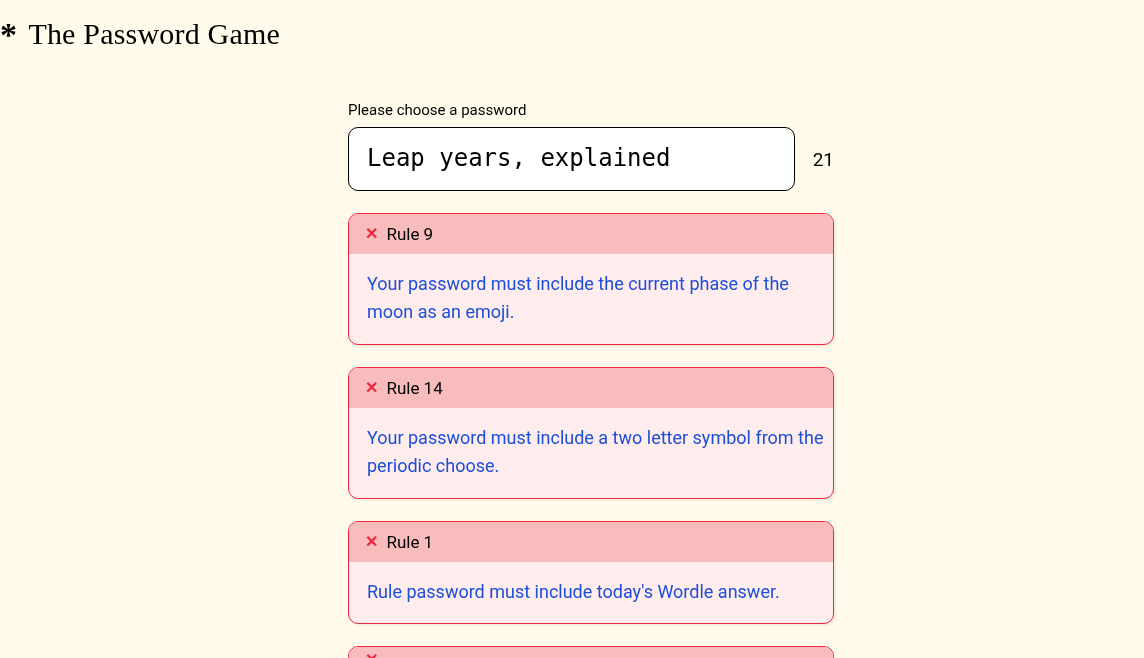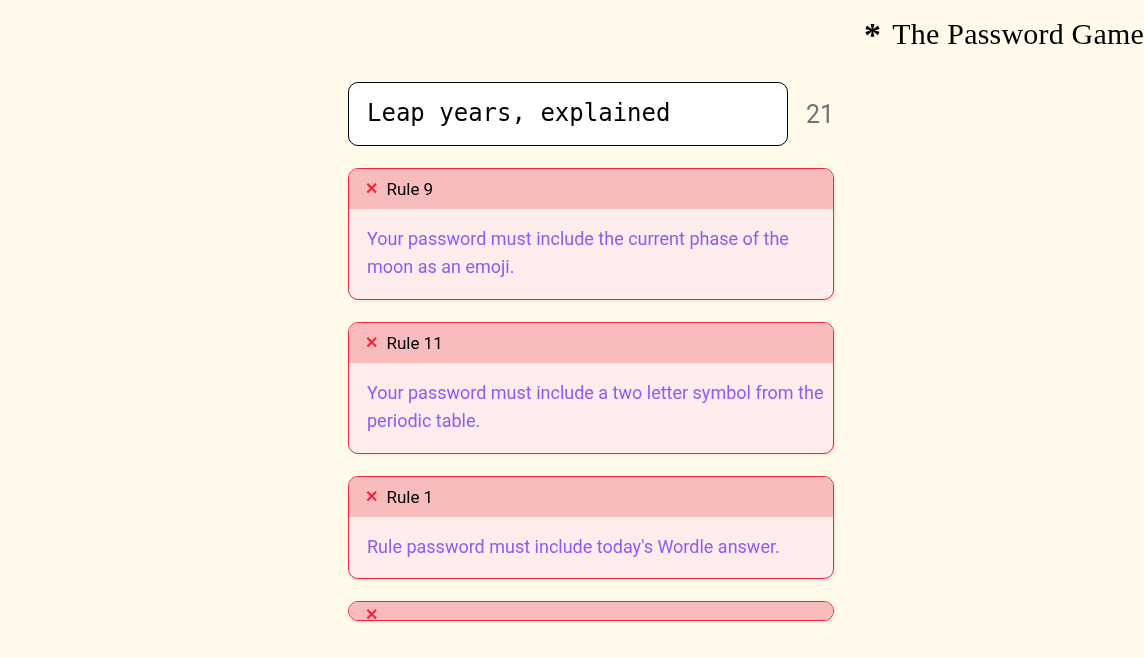--- a/index.html
+++ b/index.html
@@ -7,26 +7,26 @@
     margin: 0;
     padding: 0;
     width: 1144px;
     height: 658px;
     background: #fffae9;
     font-family: -apple-system, BlinkMacSystemFont, "Segoe UI", Roboto, Helvetica, Arial, sans-serif;
     color: #000;
     overflow: hidden;
   }
   .title {
-    text-align: right;
+    text-align: left;
     font-family: Georgia, "Times New Roman", serif;
     font-size: 30px;
     font-weight: 400;
     margin-top: 16px;
-    margin-bottom: 28px;
+    margin-bottom: 47px;
     letter-spacing: 0.2px;
   }
   .title .asterisk {
     font-weight: 700;
     font-size: 34px;
     vertical-align: -2px;
     margin-right: 4px;
   }
   .container {
     width: 486px;
@@ -50,22 +50,22 @@
     border: 1px solid #000;
     border-radius: 10px;
     padding: 16px 18px;
     font-family: ui-monospace, SFMono-Regular, Menlo, Consolas, monospace;
     font-size: 24px;
     line-height: 1.2;
     min-height: 64px;
     outline: none;
   }
   .char-count {
-    font-size: 25px;
-    color: #737373;
+    font-size: 19px;
+    color: #000000;
     font-family: -apple-system, BlinkMacSystemFont, "Segoe UI", Roboto, sans-serif;
   }
   .rule-card {
     border: 1px solid #ec273f;
     border-radius: 10px;
     margin-bottom: 22px;
     overflow: hidden;
     box-shadow: 2px 2px 2px rgba(0,0,0,0.06);
     background: #ffecec;
   }
@@ -80,21 +80,21 @@
   .rule-head .x-icon {
     color: #ec273f;
     font-weight: 700;
     font-size: 16px;
     line-height: 1;
   }
   .rule-body {
     padding: 16px 8px 18px 18px;
     font-size: 18px;
     line-height: 1.55;
-    color: #8b5cf6;
+    color: #1d4ed8;
   }
   .partial-card {
     border: 1px solid #ec273f;
     border-radius: 10px;
     background: #ffecec;
     box-shadow: 2px 2px 2px rgba(0,0,0,0.06);
     overflow: hidden;
   }
   .partial-head {
     background: #f8bcbc;
@@ -116,40 +116,41 @@
 </head>
 <body>
 
 <div class="title">
   <span class="asterisk">*</span>
   <span>The Password Game</span>
 </div>
 
 <div class="container">
 
+  <div class="prompt">Please choose a password</div>
 
   <div class="input-row">
     <div class="password-box" contenteditable="true" style="">Leap years, explained</div>
     <div class="char-count">21</div>
   </div>
 
   <div class="rule-card">
     <div class="rule-head">
       <span class="x-icon">✕</span>
       <span>Rule 9</span>
     </div>
     <div class="rule-body">Your password must include the current phase of the moon as an emoji.</div>
   </div>
 
   <div class="rule-card">
     <div class="rule-head">
       <span class="x-icon">✕</span>
-      <span>Rule 11</span>
+      <span>Rule 14</span>
     </div>
-    <div class="rule-body">Your password must include a two letter symbol from the periodic table.</div>
+    <div class="rule-body">Your password must include a two letter symbol from the periodic choose.</div>
   </div>
 
   <div class="rule-card">
     <div class="rule-head">
       <span class="x-icon">✕</span>
       <span>Rule 1</span>
     </div>
     <div class="rule-body">Rule password must include today's Wordle answer.</div>
   </div>
 

